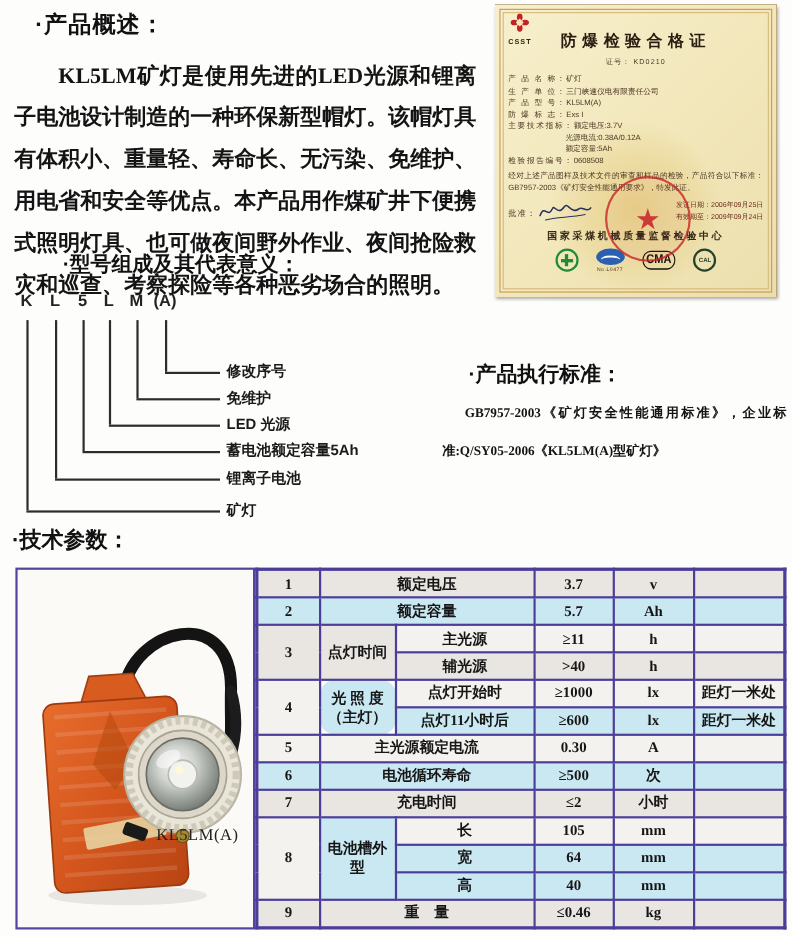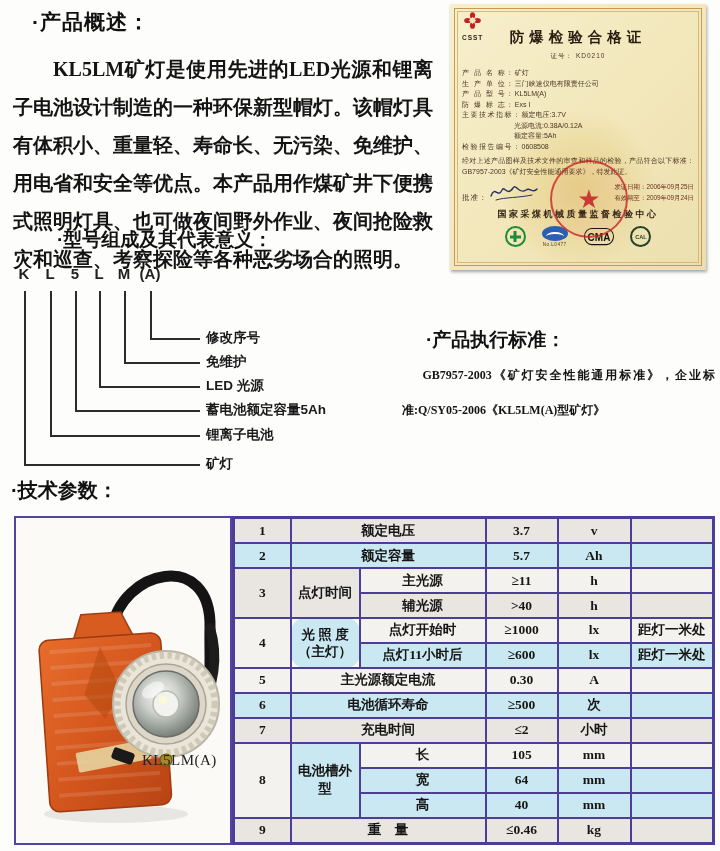--- a/index.html
+++ b/index.html
@@ -34,21 +34,21 @@
      background:radial-gradient(circle,rgba(216,178,72,.40) 0%,rgba(216,178,72,.18) 45%,rgba(216,178,72,0) 70%);border-radius:50%;}
   .csst{position:absolute;left:12px;top:8px;text-align:center;}
   .csst-abbr{font-size:6.5px;font-weight:bold;color:#30241a;letter-spacing:1px;margin-top:1px;}
   .cert-title{margin-top:18px;text-align:center;font-size:14.5px;font-weight:bold;letter-spacing:5px;color:#2a1d10;position:relative;}
   .cert-no{text-align:center;font-size:6.5px;color:#4c3a26;margin-top:5px;letter-spacing:1px;position:relative;}
   .cert-fields{margin-top:7px;position:relative;}
   .cf{font-size:7px;line-height:10.5px;color:#4a3522;}
   .cf .lbl{letter-spacing:1.5px;}
   .cf-indent{margin-left:52px;}
   .cert-statement{margin-top:4px;font-size:7px;line-height:10.5px;color:#4a3522;text-align:justify;position:relative;}
-  .approve-row{display:flex;align-items:flex-end;margin-top:3px;position:relative;}
+  .approve-row{display:flex;align-items:center;margin-top:3px;position:relative;}
   .approve-lbl{font-size:7.5px;color:#4a3522;letter-spacing:1px;padding-top:4px;}
   .dates{margin-left:auto;font-size:6.4px;line-height:10.5px;color:#6b2f1c;text-align:left;padding-top:2px;}
   .center-name{text-align:center;font-size:9px;font-weight:600;letter-spacing:2.5px;color:#33271a;margin-top:5px;position:relative;}
   .badges{display:flex;justify-content:center;align-items:center;gap:16px;margin-top:5px;position:relative;}
   .badge{display:flex;flex-direction:column;align-items:center;}
   .badge-cross{width:17px;height:17px;border:2px solid #1f8a3a;border-radius:50%;position:relative;}
   .badge-cross::before,.badge-cross::after{content:"";position:absolute;background:#1f8a3a;}
   .badge-cross::before{left:50%;top:3px;bottom:3px;width:3px;transform:translateX(-50%);}
   .badge-cross::after{top:50%;left:3px;right:3px;height:3px;transform:translateY(-50%);}
   .badge-oval{width:26px;height:15px;background:#2b5fb0;border-radius:50%;position:relative;overflow:hidden;}

